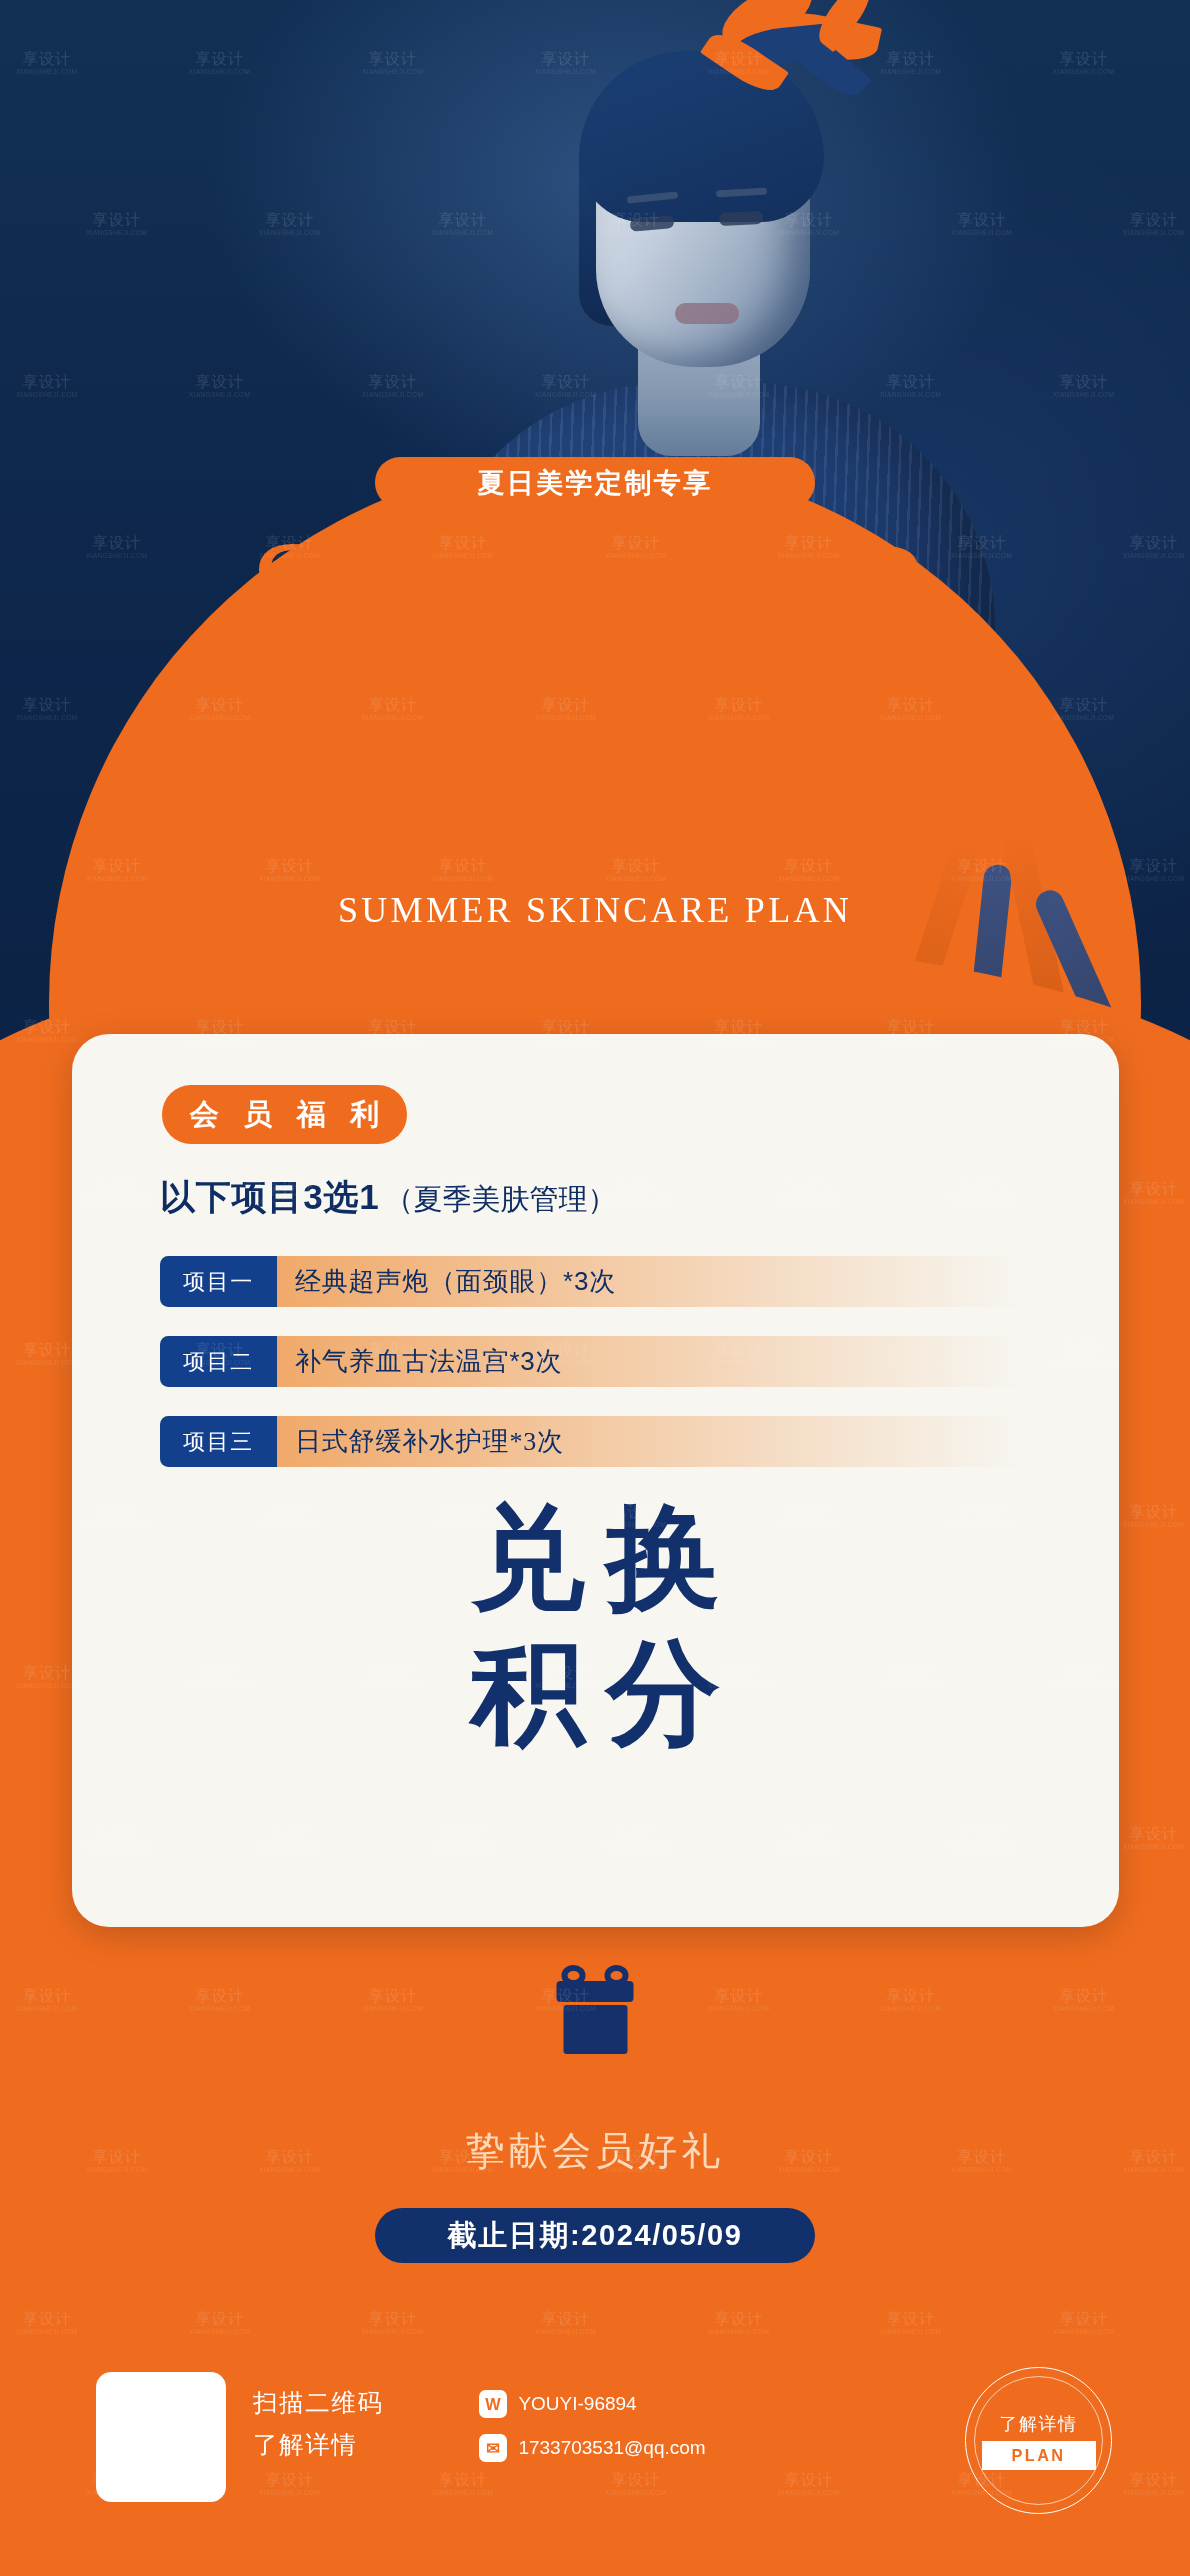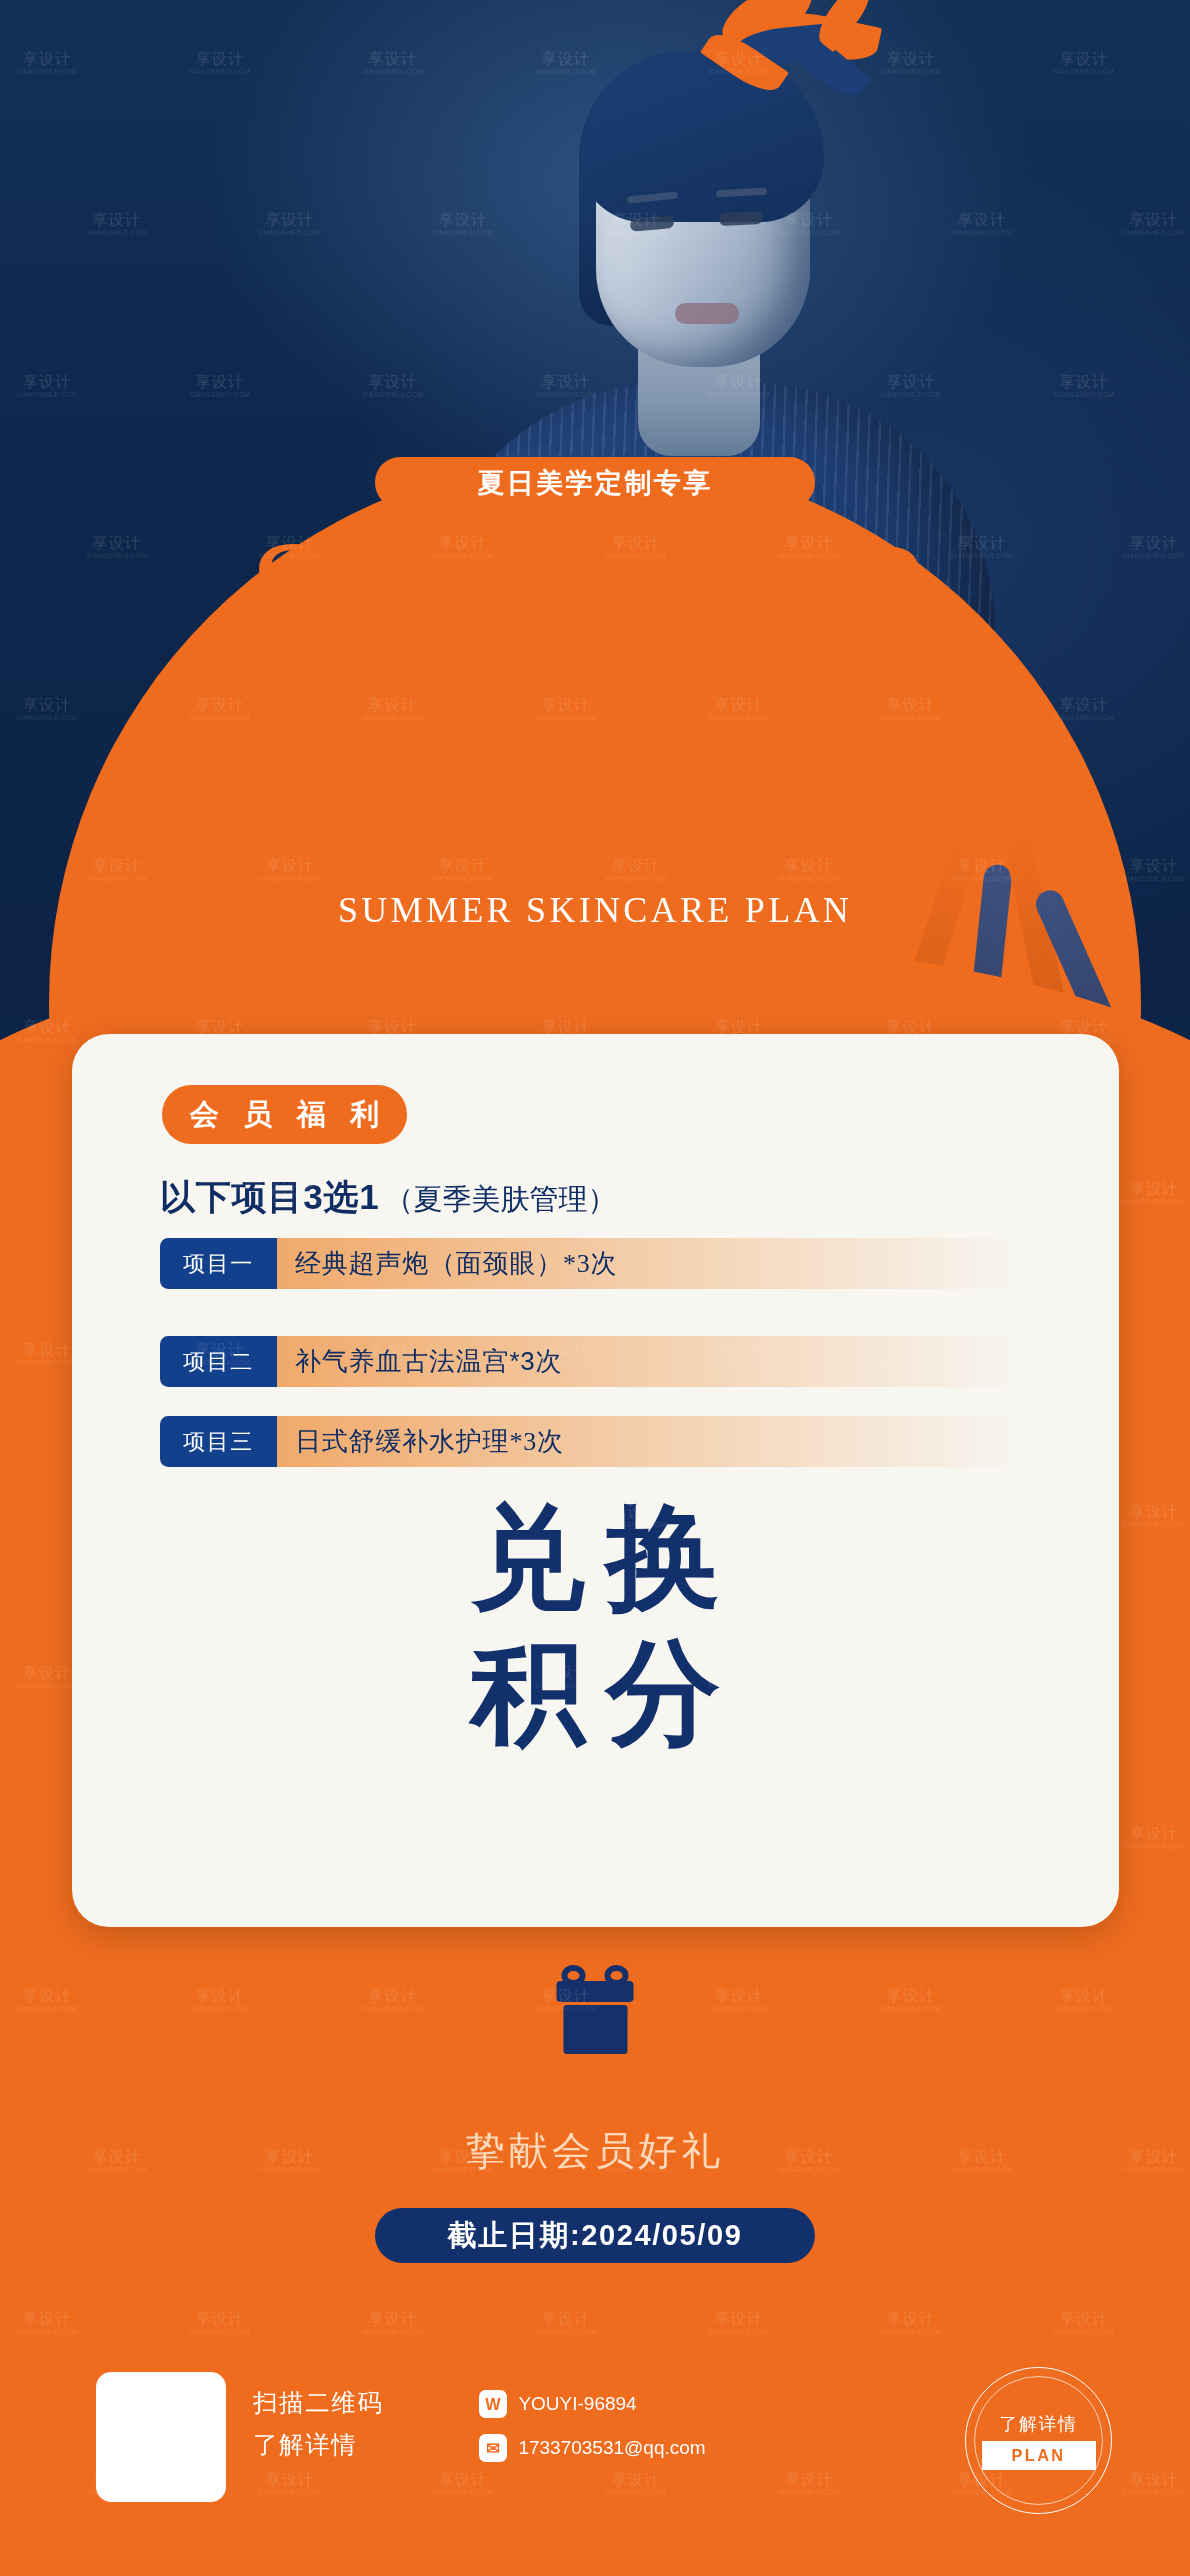--- a/index.html
+++ b/index.html
@@ -247,21 +247,21 @@
   }
   .item-tag {
     width: 117px; height: 51px;
     display: flex; align-items: center; justify-content: center;
     color: #fff; font-size: 22px; letter-spacing: 1.6px;
   }
   .item-text {
     margin-left: 18px;
     color: #0f2d63; font-size: 26px; letter-spacing: 0.8px;
   }
-  #row1 { top: 204px; font-family: Liberation Serif, serif; }
+  #row1 { top: 222px; }
   #row2 { top: 302px; }
   #row3 { top: 382px; font-family: Liberation Serif, serif; }
 
   .points {
     position: absolute; left: 0; top: 457px; width: 1047px;
     text-align: center;
     color: #12306b;
     font-size: 114px;
     font-weight: bold;
     line-height: 1.18;

